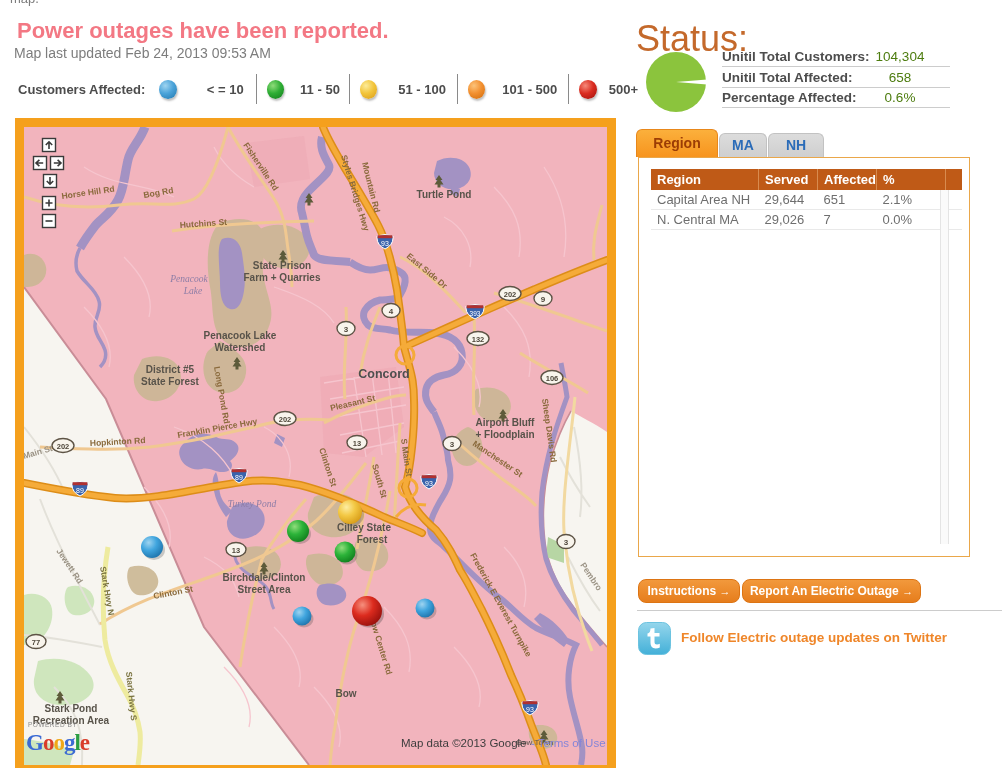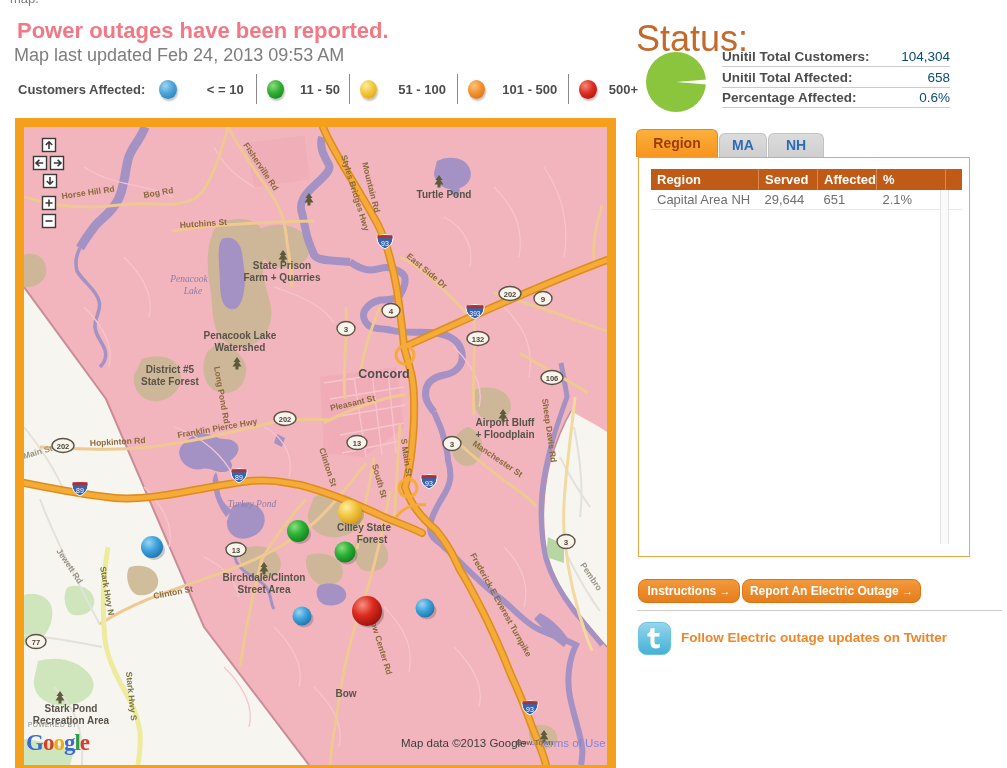--- a/index.html
+++ b/index.html
@@ -1,38 +1,38 @@
 <!DOCTYPE html>
 <html><head>
 <meta charset="utf-8">
 <style>
   html,body{margin:0;padding:0;}
   body{width:1007px;height:768px;overflow:hidden;background:#fff;
        font-family:"Liberation Sans",sans-serif;position:relative;}
   .maptxt{position:absolute;left:10px;top:-9px;color:#7d7d7d;font-size:13px;}
   h1.alert{position:absolute;left:13px;top:14px;margin:4px;color:#f37884;
        font-size:22px;font-weight:bold;letter-spacing:0;}
-  .updated{position:absolute;left:14px;top:45px;color:#7d7d7d;font-size:18px;}
+  .updated{position:absolute;left:14px;top:45px;color:#7d7d7d;font-size:14px;}
   .legend{position:absolute;left:18px;top:75px;width:620px;height:28px;white-space:nowrap;
        display:flex;align-items:center;color:#4c4c4c;font-size:13px;font-weight:bold;}
   .ball{width:19px;height:19px;border-radius:50%;display:inline-block;
        box-shadow:1px 2px 2px rgba(0,0,0,0.25);}
   .b-blue{background:radial-gradient(circle at 35% 30%, #9fd4f0 0%, #4ba3d9 45%, #1f76ad 100%);}
   .b-green{background:radial-gradient(circle at 35% 30%, #8fdc7a 0%, #2fae35 45%, #117a1c 100%);}
   .b-yellow{background:radial-gradient(circle at 35% 30%, #fceb9a 0%, #f2c53c 45%, #d99a16 100%);}
   .b-orange{background:radial-gradient(circle at 35% 30%, #fcc37a 0%, #f29030 45%, #cf6a0a 100%);}
   .b-red{background:radial-gradient(circle at 35% 30%, #f58a7a 0%, #da2c20 45%, #9e0f0c 100%);}
   .sep{width:1px;height:30px;background:#8a8a8a;margin:0 10px;}
   .mapbox{position:absolute;left:15px;top:118px;width:583px;height:638px;
        border:9px solid #f5a01d;background:#f2b4bd;}
   
   .status{position:absolute;left:636px;top:18px;color:#c4692b;font-size:36px;}
   .statline{position:absolute;height:1px;background:#ccc;left:722px;width:228px;}
   .slabel{position:absolute;left:722px;color:#4d4d4d;font-size:13.5px;font-weight:bold;}
-  .sval{position:absolute;color:#0c4a6e;font-size:13.5px;text-align:right;width:100px;left:850px;}
+  .sval{position:absolute;color:#4d7c0f;font-size:13.5px;text-align:center;width:100px;left:850px;}
   .tab{position:absolute;font-size:14px;font-weight:bold;text-align:center;
        border-radius:6px 6px 0 0;}
   .tab.on{background:linear-gradient(#fbb03c,#f7941e);color:#9c3d05;border:1px solid #e8871a;border-bottom:none;}
   .tab.off{background:linear-gradient(#dcdcdc,#cfcfcf);color:#2b6cb8;border:1px solid #c2c2c2;border-bottom:none;}
   .panel{position:absolute;left:638px;top:157px;width:330px;height:398px;
        border:1px solid #eaa74a;background:#fff;}
   table.rt{border-collapse:collapse;position:absolute;left:12px;top:11px;font-size:13px;}
   table.rt th{background:#bf5a17;color:#fff;font-weight:bold;text-align:left;
        height:21px;padding:0 0 0 6px;border-right:1px solid #d88b4f;font-size:13px;}
   table.rt td{color:#6e6e6e;height:19px;padding:0 0 0 6px;border-bottom:1px solid #e9e9e9;}
@@ -409,20 +409,27 @@
         <th style="width:62px;">%</th>
         <th style="width:10px;border-right:none;"></th>
       </tr>
       <tr>
           <td>Capital Area NH</td>
           <td>29,644</td>
           <td>651</td>
           <td>2.1%</td>
           <td></td>
         </tr>
+      <tr>
+          <td>N. Central MA</td>
+          <td>29,026</td>
+          <td>7</td>
+          <td>0.0%</td>
+          <td></td>
+        </tr>
     </tbody>
     </table>
     <div style="position:absolute;right:20px;top:32px;bottom:12px;width:7px;
          border-left:1px solid #e4e4e4;border-right:1px solid #e4e4e4;background:#fafafa;"></div>
   </div>
 
   <div class="btn" style="left:638px;width:100px;">Instructions <span style="font-size:11px">→</span></div>
   <div class="btn" style="left:742px;width:177px;">Report An Electric Outage <span style="font-size:11px">→</span></div>
   <div class="hr2"></div>
   <svg style="position:absolute;left:638px;top:622px" width="33" height="33">

